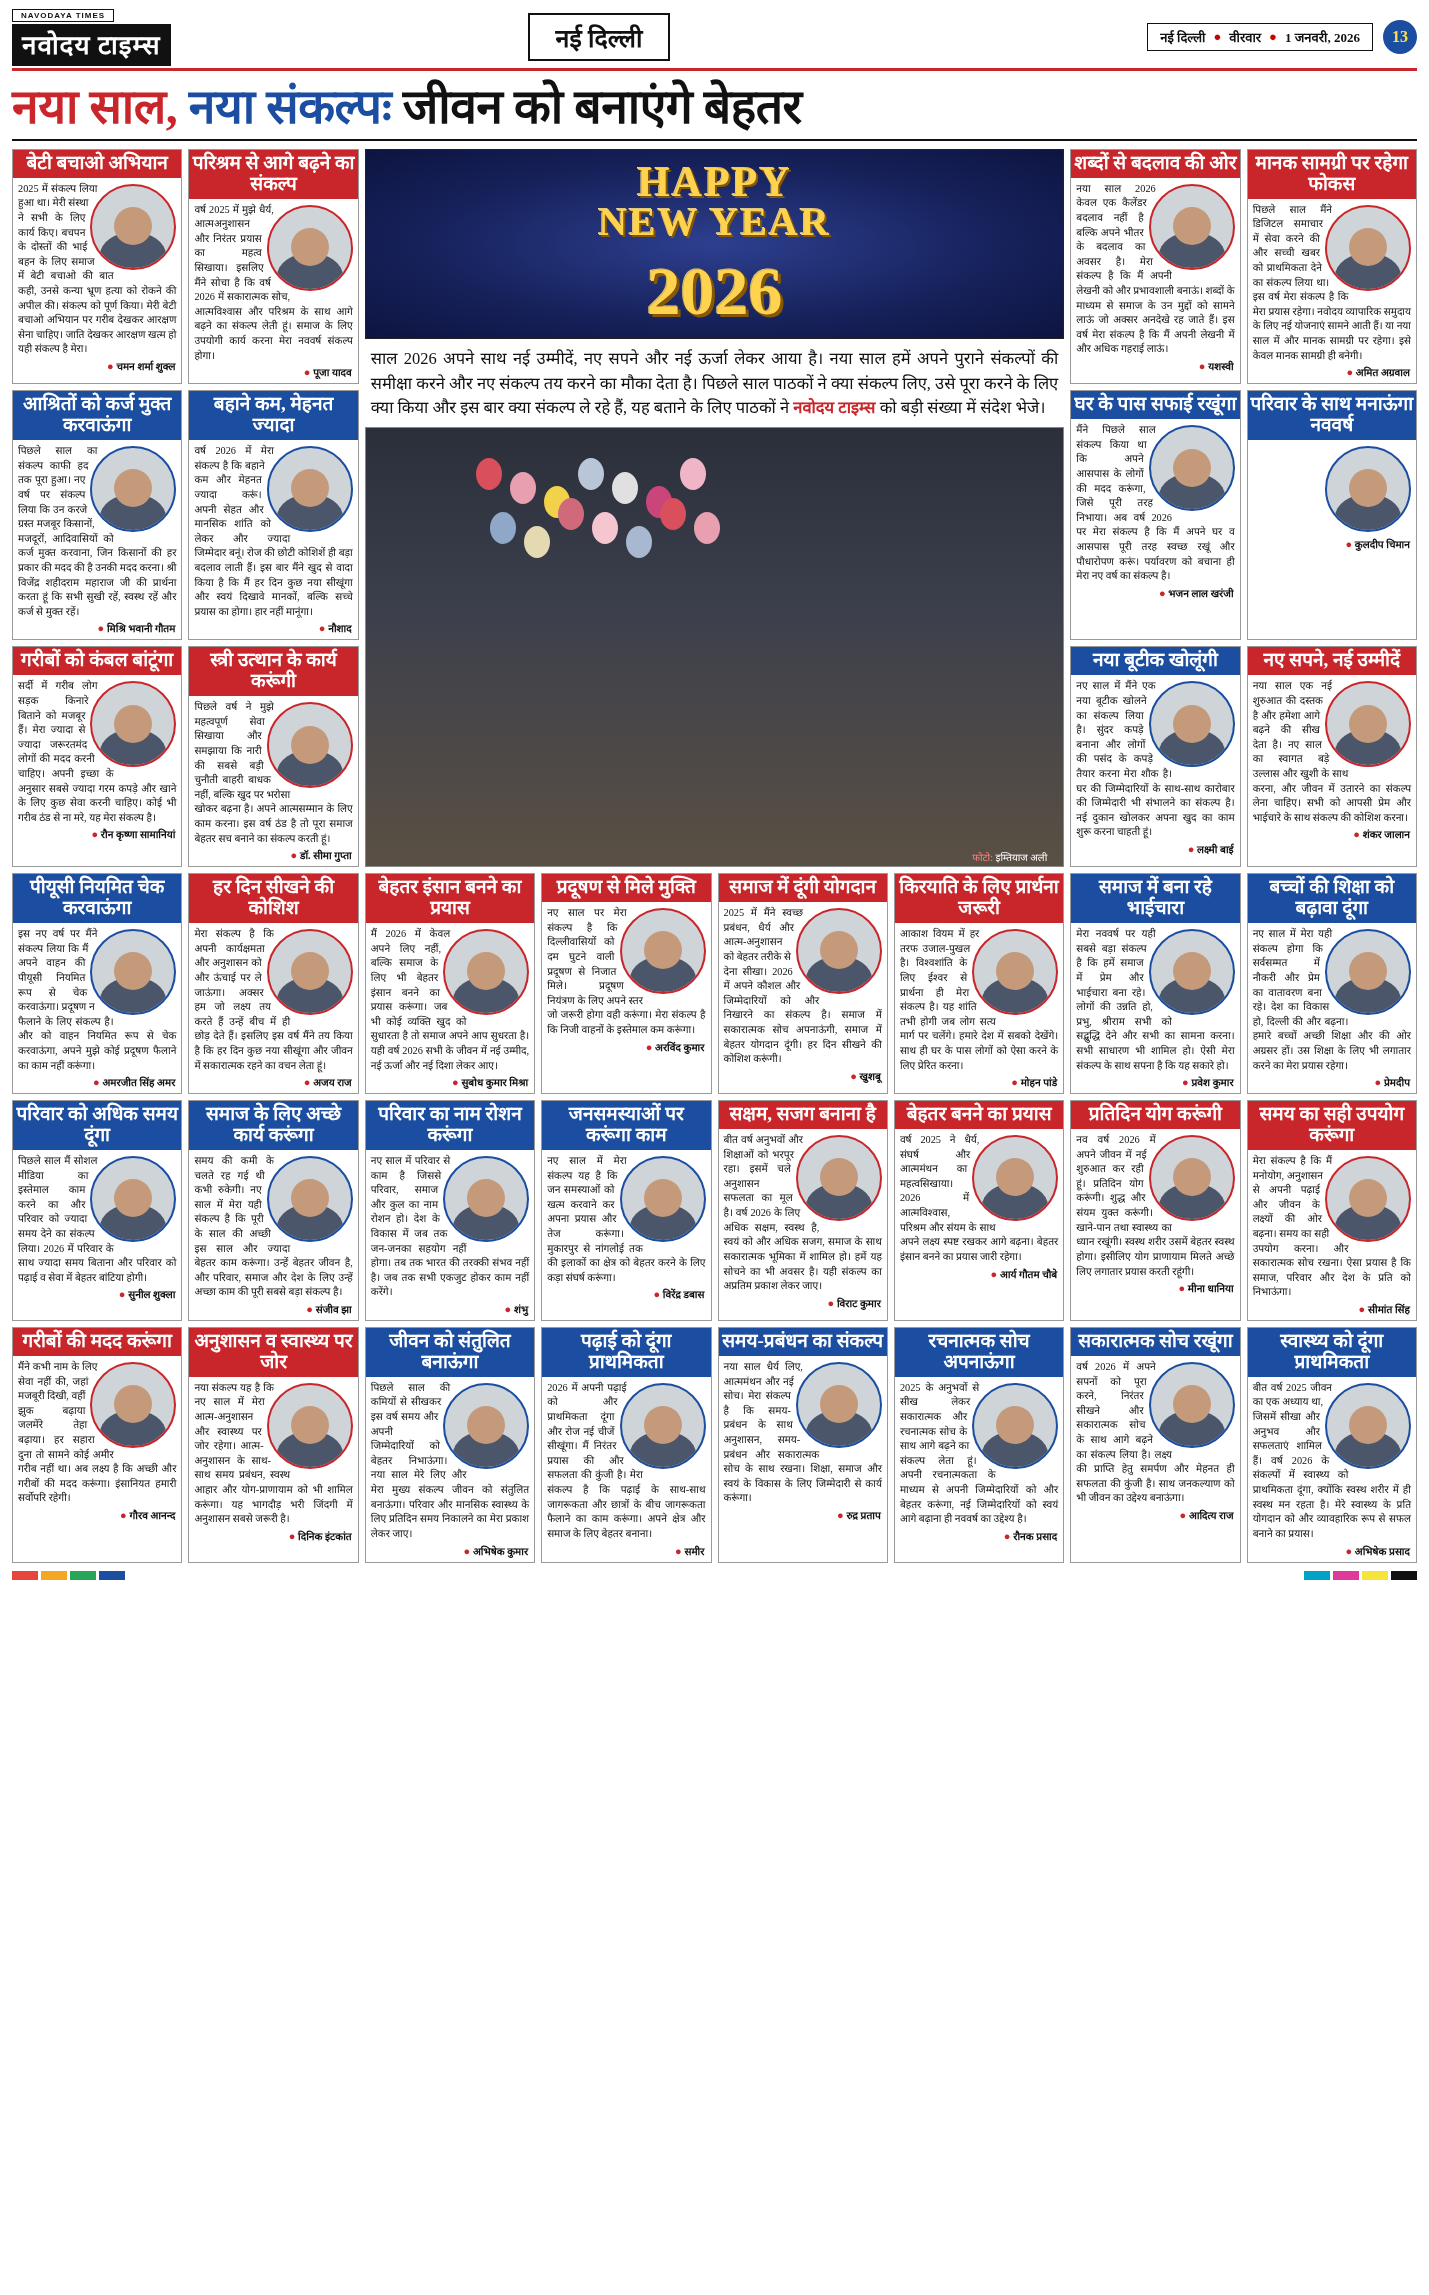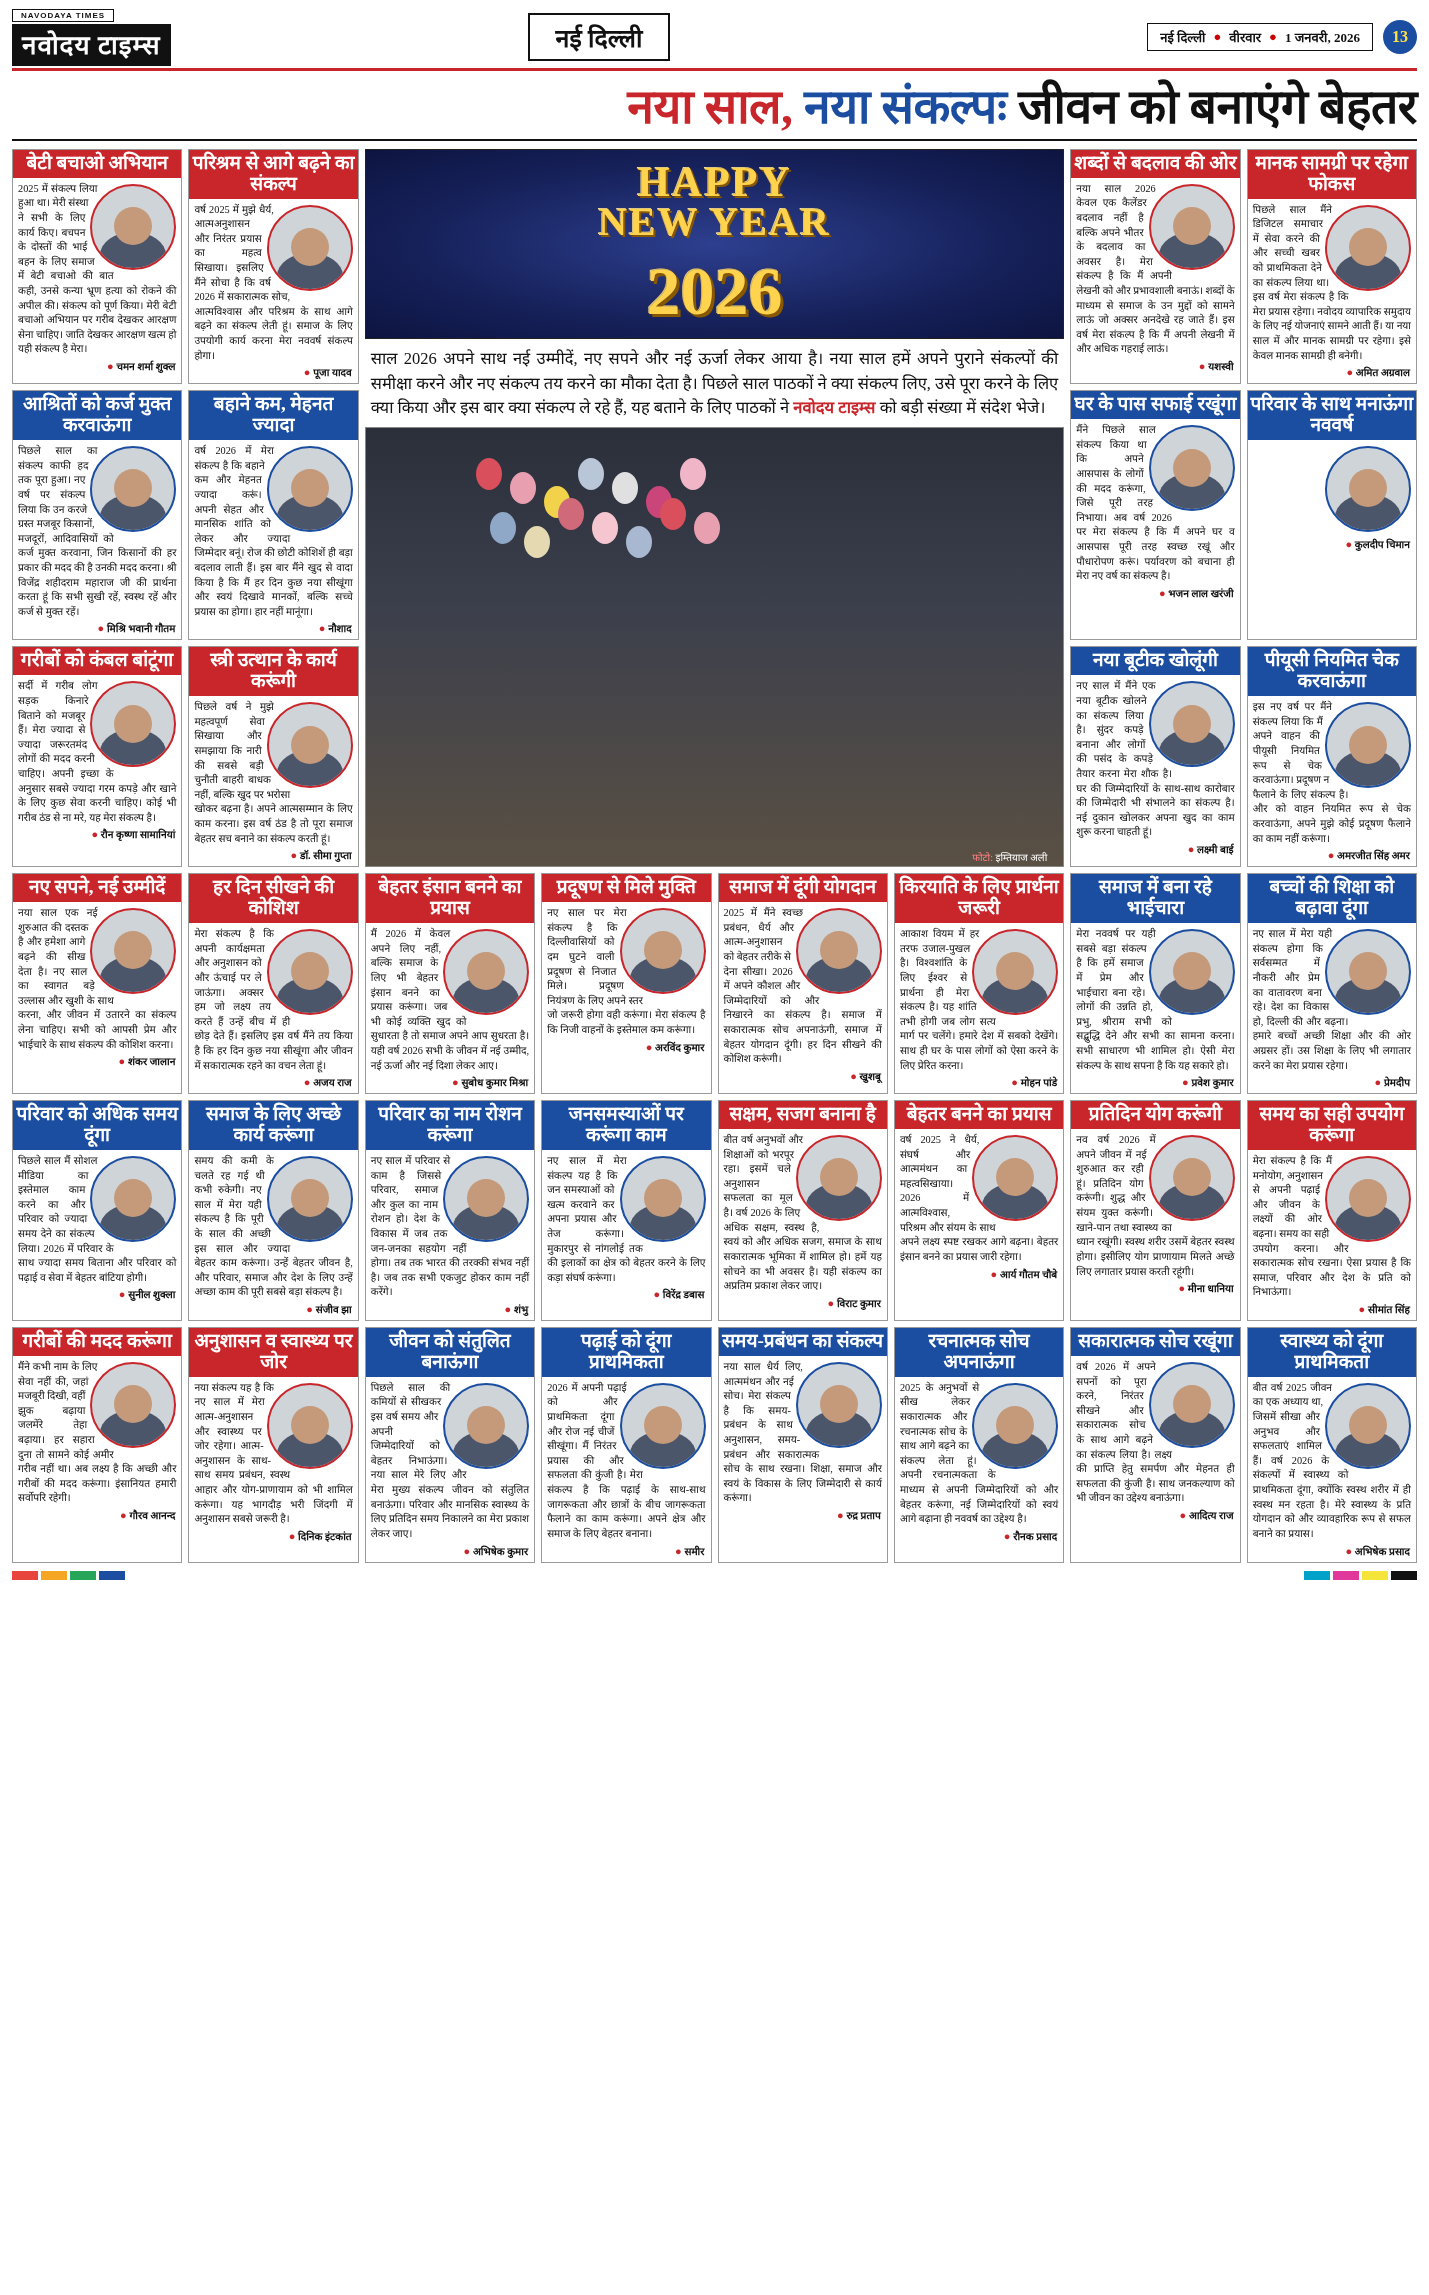--- a/index.html
+++ b/index.html
@@ -56,21 +56,21 @@
   .pagenum {
     width:34px;height:34px;border-radius:50%;
     background:#1b4ea0;color:#fde047;font-weight:bold;font-size:16px;
     display:flex;align-items:center;justify-content:center;
     font-family:"Liberation Serif", serif;
   }
   .rule-red { height:3px; background:#c9262b; margin: 2px 0 0 0; }
 
   
   .headline {
-    text-align:right;
+    text-align:left;
     font-family:"Liberation Serif", serif;
     font-weight:bold;
     font-size: 48px;
     line-height:1.08;
     padding: 10px 0 6px 0;
     letter-spacing:-0.5px;
   }
   .headline .red { color:#c9262b; }
   .headline .blue { color:#1b4ea0; }
   .rule-thin { height:2px; background:#111; margin-bottom:8px; }
@@ -343,34 +343,34 @@
       </div>
       <div class="card">
         <div class="card-title blue">नया बूटीक खोलूंगी</div>
         <div class="card-body"><div class="portrait blue">
             <div class="ph-body"></div>
             <div class="ph-face"></div>
           </div><span>नए साल में मैंने एक नया बूटीक खोलने का संकल्प लिया है। सुंदर कपड़े बनाना और लोगों की पसंद के कपड़े तैयार करना मेरा शौक है। घर की जिम्मेदारियों के साथ-साथ कारोबार की जिम्मेदारी भी संभालने का संकल्प है। नई दुकान खोलकर अपना खुद का काम शुरू करना चाहती हूं।</span></div>
         <div class="byline"><span class="dot">● </span><span>लक्ष्मी बाई</span></div>
       </div>
       <div class="card">
+        <div class="card-title">नए सपने, नई उम्मीदें</div>
+        <div class="card-body"><div class="portrait">
+            <div class="ph-body"></div>
+            <div class="ph-face"></div>
+          </div><span>नया साल एक नई शुरुआत की दस्तक है और हमेशा आगे बढ़ने की सीख देता है। नए साल का स्वागत बड़े उल्लास और खुशी के साथ करना, और जीवन में उतारने का संकल्प लेना चाहिए। सभी को आपसी प्रेम और भाईचारे के साथ संकल्प की कोशिश करना।</span></div>
+        <div class="byline"><span class="dot">● </span><span>शंकर जालान</span></div>
+      </div>
+      <div class="card">
         <div class="card-title blue">पीयूसी नियमित चेक करवाऊंगा</div>
         <div class="card-body"><div class="portrait blue">
             <div class="ph-body"></div>
             <div class="ph-face"></div>
           </div><span>इस नए वर्ष पर मैंने संकल्प लिया कि मैं अपने वाहन की पीयूसी नियमित रूप से चेक करवाऊंगा। प्रदूषण न फैलाने के लिए संकल्प है। और को वाहन नियमित रूप से चेक करवाऊंगा, अपने मुझे कोई प्रदूषण फैलाने का काम नहीं करूंगा।</span></div>
         <div class="byline"><span class="dot">● </span><span>अमरजीत सिंह अमर</span></div>
-      </div>
-      <div class="card">
-        <div class="card-title">नए सपने, नई उम्मीदें</div>
-        <div class="card-body"><div class="portrait">
-            <div class="ph-body"></div>
-            <div class="ph-face"></div>
-          </div><span>नया साल एक नई शुरुआत की दस्तक है और हमेशा आगे बढ़ने की सीख देता है। नए साल का स्वागत बड़े उल्लास और खुशी के साथ करना, और जीवन में उतारने का संकल्प लेना चाहिए। सभी को आपसी प्रेम और भाईचारे के साथ संकल्प की कोशिश करना।</span></div>
-        <div class="byline"><span class="dot">● </span><span>शंकर जालान</span></div>
       </div>
       <div class="card">
         <div class="card-title">हर दिन सीखने की कोशिश</div>
         <div class="card-body"><div class="portrait">
             <div class="ph-body"></div>
             <div class="ph-face"></div>
           </div><span>मेरा संकल्प है कि अपनी कार्यक्षमता और अनुशासन को और ऊंचाई पर ले जाऊंगा। अक्सर हम जो लक्ष्य तय करते हैं उन्हें बीच में ही छोड़ देते हैं। इसलिए इस वर्ष मैंने तय किया है कि हर दिन कुछ नया सीखूंगा और जीवन में सकारात्मक रहने का वचन लेता हूं।</span></div>
         <div class="byline"><span class="dot">● </span><span>अजय राज</span></div>
       </div>
       <div class="card">

